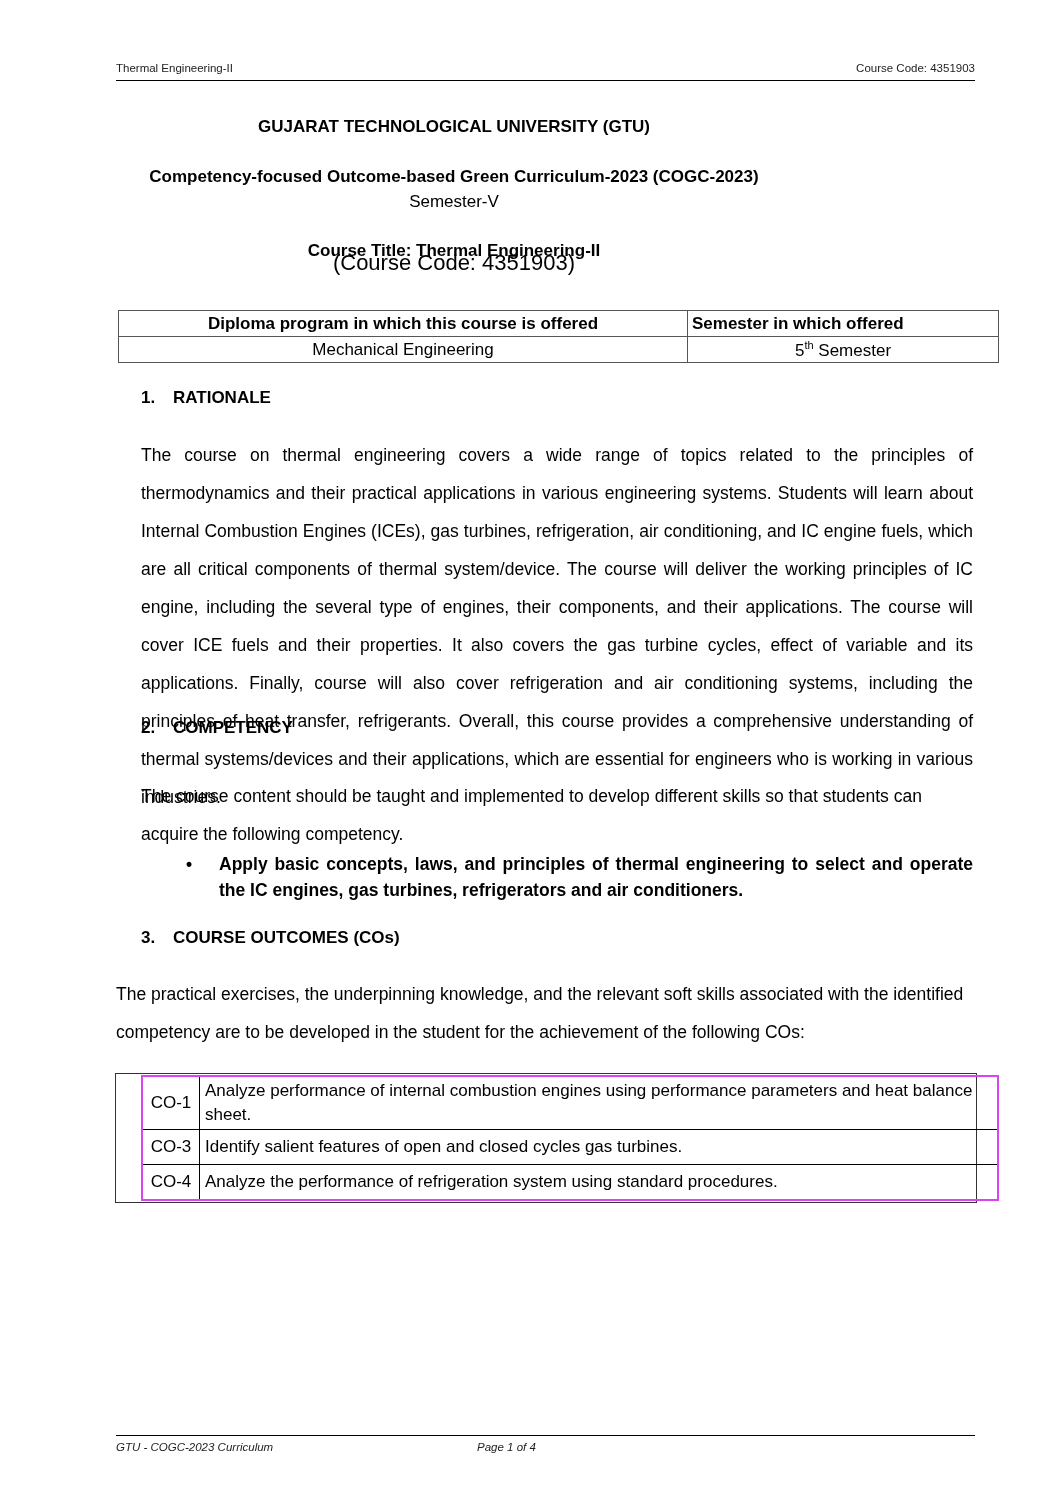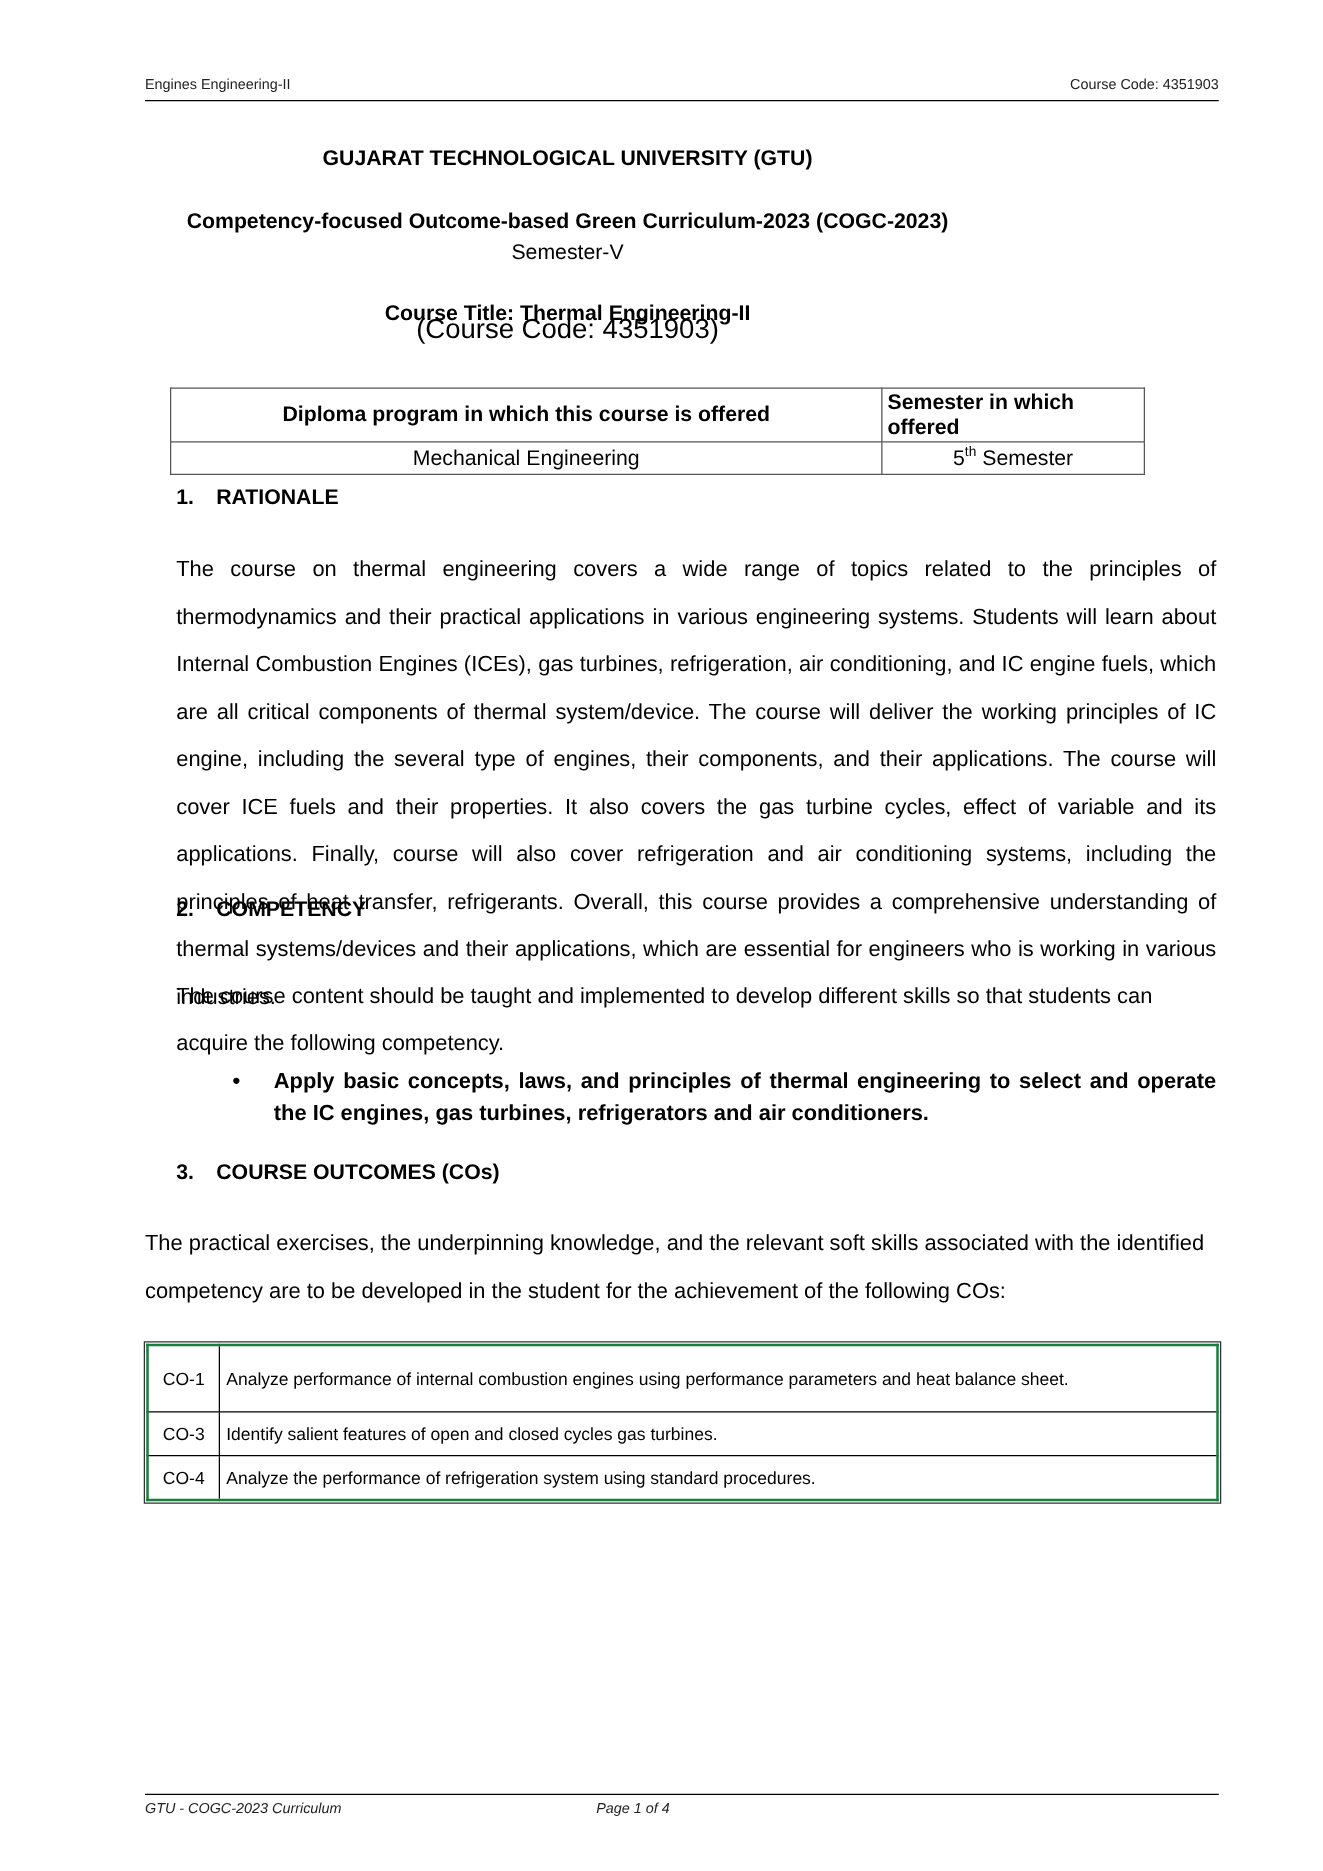--- a/index.html
+++ b/index.html
@@ -25,21 +25,21 @@
     .page-footer .left { position: absolute; left: 0; top: 5px; }
     .page-footer .center { position: absolute; left: 361px; top: 5px; }
     .center-block { position: absolute; left: 0; width: 908px; text-align: center; }
     .title-uni { top: 117px; font-weight: bold; font-size: 17px; }
     .title-cur { top: 167px; font-weight: bold; font-size: 17px; }
     .title-sem { top: 192px; font-size: 17px; }
     .title-course { top: 241px; font-weight: bold; font-size: 17px; }
     .title-code { top: 250px; font-size: 22px; }
 
     table.prog {
-      position: absolute; left: 136px; top: 310px; width: 780px;
+      position: absolute; left: 118px; top: 310px; width: 881px;
       border-collapse: collapse; font-size: 17px;
     }
     table.prog td, table.prog th {
       border: 1px solid #555; padding: 1px 4px; height: 23px; text-align: center;
     }
     table.prog th { font-weight: bold; }
     table.prog th.c2 { text-align: left; }
     table.prog .w1 { width: 560px; }
 
     .section-head {
@@ -57,36 +57,37 @@
       font-size: 17.5px; font-weight: bold; line-height: 26px;
     }
     .bullet .dot { position: absolute; left: 0; top: 0; }
     .bullet .txt { display: block; margin-left: 33px; text-align: justify; }
 
     .co-wrap {
       position: absolute; left: 115px; top: 1073px; width: 858px;
       border: 1px solid #333; padding: 1px;
     }
     table.co {
-      width: 100%; border-collapse: collapse; font-size: 14px;
-      border: 2px solid #15803d;
+      width: 100%; border-collapse: collapse; font-size: 17px;
+      border: 2px solid #d946ef;
+      margin-left: 24px;
     }
     table.co td {
       border: 1px solid #000; padding: 2px 5px; line-height: 24px; vertical-align: middle;
     }
     table.co td.id { width: 52px; text-align: center; padding: 2px 2px; }
     table.co tr.tall td { height: 48px; }
     table.co tr td { height: 30px; }
     sup { font-size: 11px; }
   </style>
 </head>
 <body>
 
 <div class="page-header">
-  <span>Engines Engineering-II</span>
+  <span>Thermal Engineering-II</span>
   <span>Course Code: 4351903</span>
 </div>
 
 <div class="center-block title-uni">GUJARAT TECHNOLOGICAL UNIVERSITY (GTU)</div>
 <div class="center-block title-cur">Competency-focused Outcome-based Green Curriculum-2023 (COGC-2023)</div>
 <div class="center-block title-sem">Semester-V</div>
 <div class="center-block title-course">Course Title: Thermal Engineering-II</div>
 <div class="center-block title-code">(Course Code: 4351903)</div>
 
 <table class="prog">

